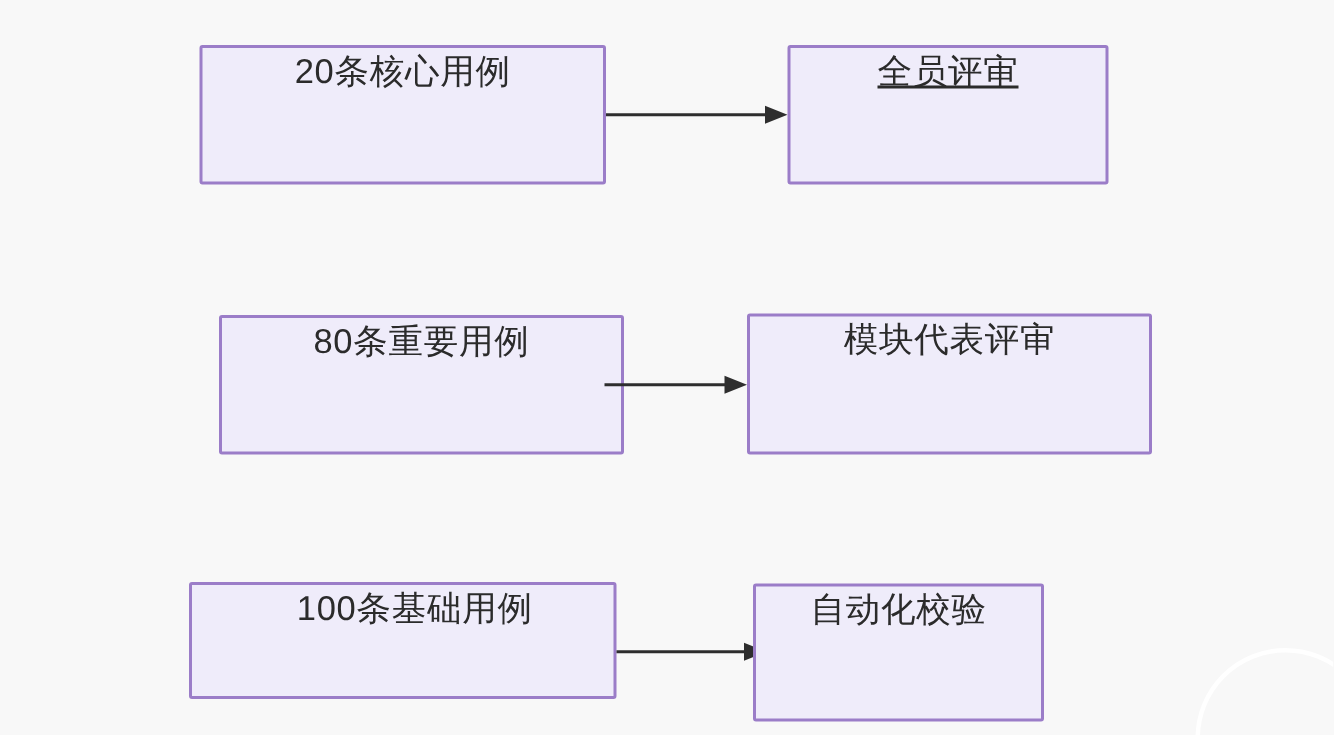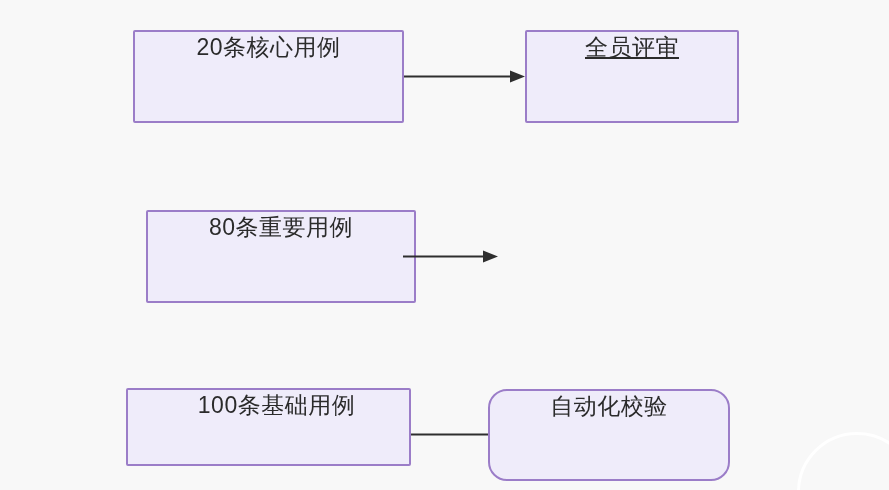--- a/index.html
+++ b/index.html
@@ -33,21 +33,21 @@
   }
   .arrow { position: absolute; overflow: visible; }
   .arrow line { stroke: var(--arrow); stroke-width: 2; }
   .arrow polygon { fill: var(--arrow); }
   
   .n-r1-a { left: 133px; top: 30px;  width: 271px; height: 93px; }
   .n-r1-b { left: 525px; top: 30px;  width: 214px; height: 93px; text-decoration: underline; }
   .n-r2-a { left: 146px; top: 210px; width: 270px; height: 93px; }
   .n-r2-b { left: 498px; top: 209px; width: 270px; height: 94px; }
   .n-r3-a { left: 126px; top: 388px; width: 285px; height: 78px; padding-left: 16px; }
-  .n-r3-b { left: 488px; top: 389px; width: 242px; height: 92px; border-radius: 19px; }
+  .n-r3-b { left: 502px; top: 389px; width: 194px; height: 92px; }
   .a-r1 { left: 404px; top: 66px;  }
   .a-r2 { left: 403px; top: 246px; }
   .a-r3 { left: 411px; top: 424px; }
   .watermark-arc {
     position: absolute;
     right: -28px;
     bottom: -62px;
     width: 120px;
     height: 120px;
     border-radius: 50%;
@@ -71,20 +71,23 @@
     <span>全员评审</span>
   </div>
 
   <div class="node n-r2-a">
     <span>80条重要用例</span>
   </div>
   <svg class="arrow a-r2" width="95" height="21" aria-hidden="true">
     <line x1="0" y1="10.5" x2="81" y2="10.5"></line>
     <polygon points="80,4.5 95,10.5 80,16.5"></polygon>
   </svg>
+  <div class="node n-r2-b">
+    <span>模块代表评审</span>
+  </div>
 
   <div class="node n-r3-a">
     <span>100条基础用例</span>
   </div>
   <svg class="arrow a-r3" width="100" height="21" aria-hidden="true">
     <line x1="0" y1="10.5" x2="86" y2="10.5"></line>
     <polygon points="85,4.5 100,10.5 85,16.5"></polygon>
   </svg>
   <div class="node n-r3-b">
     <span>自动化校验</span>

